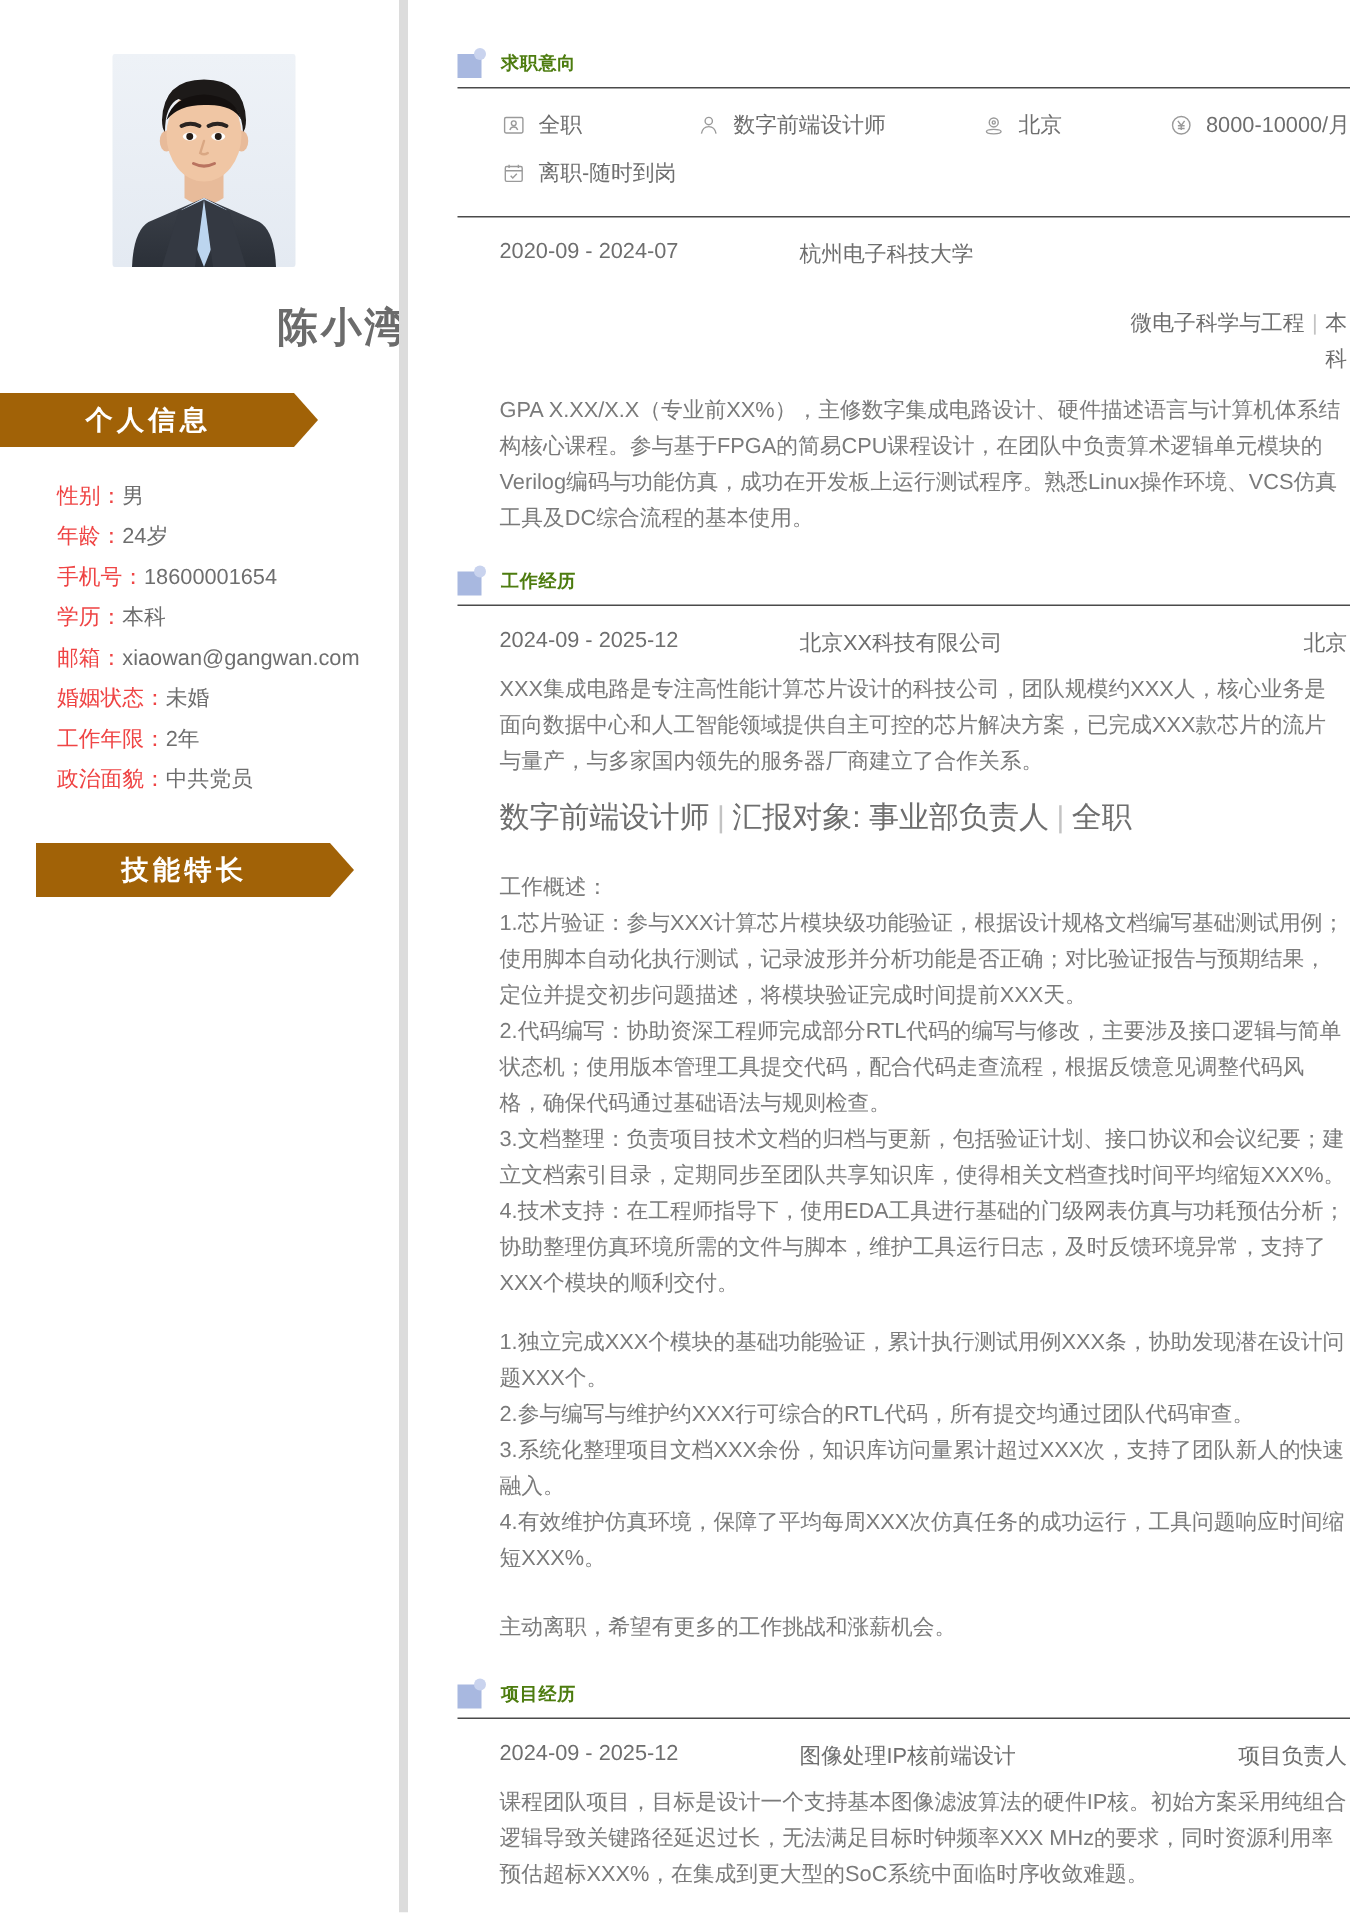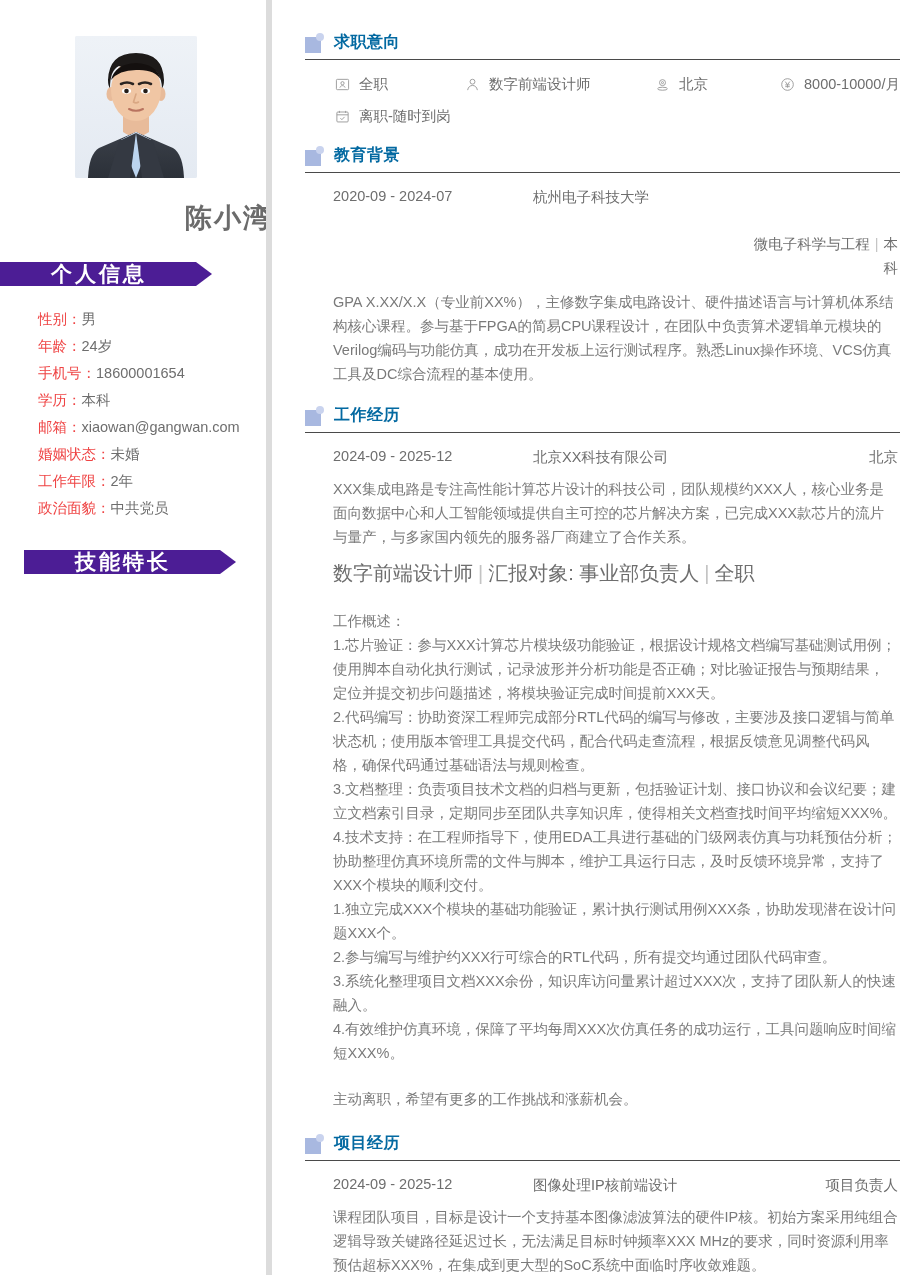--- a/index.html
+++ b/index.html
@@ -40,27 +40,27 @@
     text-align: right;
     font-size: 27px;
     font-weight: bold;
     color: #6b6b6b;
     letter-spacing: 2px;
     margin-top: 22px;
   }
 
   .banner {
     position: relative;
-    height: 24px;
+    height: 36px;
     width: 212px;
     margin-top: 26px;
     display: flex; align-items: center; justify-content: center;
-    background: #4c1d95;
+    background: #a16207;
     color: #ffffff;
-    font-size: 21px;
+    font-size: 18px;
     font-weight: bold;
     letter-spacing: 3px;
     clip-path: polygon(0 0, 196px 0, 212px 50%, 196px 100%, 0 100%);
     padding-right: 14px;
   }
 
   .info-list {
     margin-top: 20px;
     padding-left: 38px;
   }
@@ -112,21 +112,21 @@
     position: absolute; left: 0; top: 4px;
     width: 16px; height: 16px;
     background: #a8b8e0;
   }
   .sec-icon .dot {
     position: absolute; right: 0; top: 0;
     width: 8px; height: 8px; border-radius: 50%;
     background: #c9d3ee;
   }
   .sec-title {
-    font-size: 16px; font-weight: bold; color: #0369a1;
+    font-size: 12px; font-weight: bold; color: #4d7c0f;
     letter-spacing: 0.5px;
   }
   .sec-rule {
     height: 1px; background: #4a4a4a; width: 100%;
     margin-bottom: 15px;
   }
   .sec-block { margin-bottom: 19px; }
 
   
   .intent-grid {
@@ -312,27 +312,20 @@
           <svg width="15" height="15" viewBox="0 0 16 16" fill="none" stroke="#9a9a9a" stroke-width="1">
             <rect x="2" y="3.2" width="12" height="10.6" rx="1"></rect>
             <path d="M2 6.2h12M4.7 2v2.2M11.3 2v2.2M5.8 9.8l1.5 1.6 2.9-3"></path>
           </svg>
           <span>离职-随时到岗</span>
         </div>
       </div>
     </section>
 
     <section class="sec-block">
-      <div class="sec-head">
-        <span class="sec-icon">
-            <span class="sq"></span>
-            <span class="dot"></span>
-          </span>
-        <span class="sec-title">教育背景</span>
-      </div>
       <div class="sec-rule"></div>
 
       <div class="entry-head">
         <span class="eh-date">2020-09 - 2024-07</span>
         <span class="eh-mid">杭州电子科技大学</span>
         <span class="eh-right"><span>微电子科学与工程</span><span class="sep">|</span><span>本科</span></span>
       </div>
       <div class="body-text">GPA X.XX/X.X（专业前XX%），主修数字集成电路设计、硬件描述语言与计算机体系结构核心课程。参与基于FPGA的简易CPU课程设计，在团队中负责算术逻辑单元模块的Verilog编码与功能仿真，成功在开发板上运行测试程序。熟悉Linux操作环境、VCS仿真工具及DC综合流程的基本使用。</div>
     </section>
 
@@ -353,21 +346,21 @@
       </div>
       <div class="body-text">XXX集成电路是专注高性能计算芯片设计的科技公司，团队规模约XXX人，核心业务是面向数据中心和人工智能领域提供自主可控的芯片解决方案，已完成XXX款芯片的流片与量产，与多家国内领先的服务器厂商建立了合作关系。</div>
       <div class="meta-line"><span>数字前端设计师</span><span class="sep">|</span><span>汇报对象: 事业部负责人</span><span class="sep">|</span><span>全职</span></div>
 
       <div class="spacer-10"></div>
       <div class="body-text" style="margin-top:12px;">工作概述：</div>
       <div class="body-text" style="margin-top:0;">1.芯片验证：参与XXX计算芯片模块级功能验证，根据设计规格文档编写基础测试用例；使用脚本自动化执行测试，记录波形并分析功能是否正确；对比验证报告与预期结果，定位并提交初步问题描述，将模块验证完成时间提前XXX天。
 2.代码编写：协助资深工程师完成部分RTL代码的编写与修改，主要涉及接口逻辑与简单状态机；使用版本管理工具提交代码，配合代码走查流程，根据反馈意见调整代码风格，确保代码通过基础语法与规则检查。
 3.文档整理：负责项目技术文档的归档与更新，包括验证计划、接口协议和会议纪要；建立文档索引目录，定期同步至团队共享知识库，使得相关文档查找时间平均缩短XXX%。
 4.技术支持：在工程师指导下，使用EDA工具进行基础的门级网表仿真与功耗预估分析；协助整理仿真环境所需的文件与脚本，维护工具运行日志，及时反馈环境异常，支持了XXX个模块的顺利交付。</div>
-      <div class="body-text" style="margin-top:0;">1.独立完成XXX个模块的基础功能验证，累计执行测试用例XXX条，协助发现潜在设计问题XXX个。
+      <div class="body-text" style="margin-top:15px;">1.独立完成XXX个模块的基础功能验证，累计执行测试用例XXX条，协助发现潜在设计问题XXX个。
 2.参与编写与维护约XXX行可综合的RTL代码，所有提交均通过团队代码审查。
 3.系统化整理项目文档XXX余份，知识库访问量累计超过XXX次，支持了团队新人的快速融入。
 4.有效维护仿真环境，保障了平均每周XXX次仿真任务的成功运行，工具问题响应时间缩短XXX%。</div>
       <div class="body-text" style="margin-top:22px;">主动离职，希望有更多的工作挑战和涨薪机会。</div>
     </section>
 
     <section class="sec-block" style="margin-top:22px;">
       <div class="sec-head">
         <span class="sec-icon">
             <span class="sq"></span>

